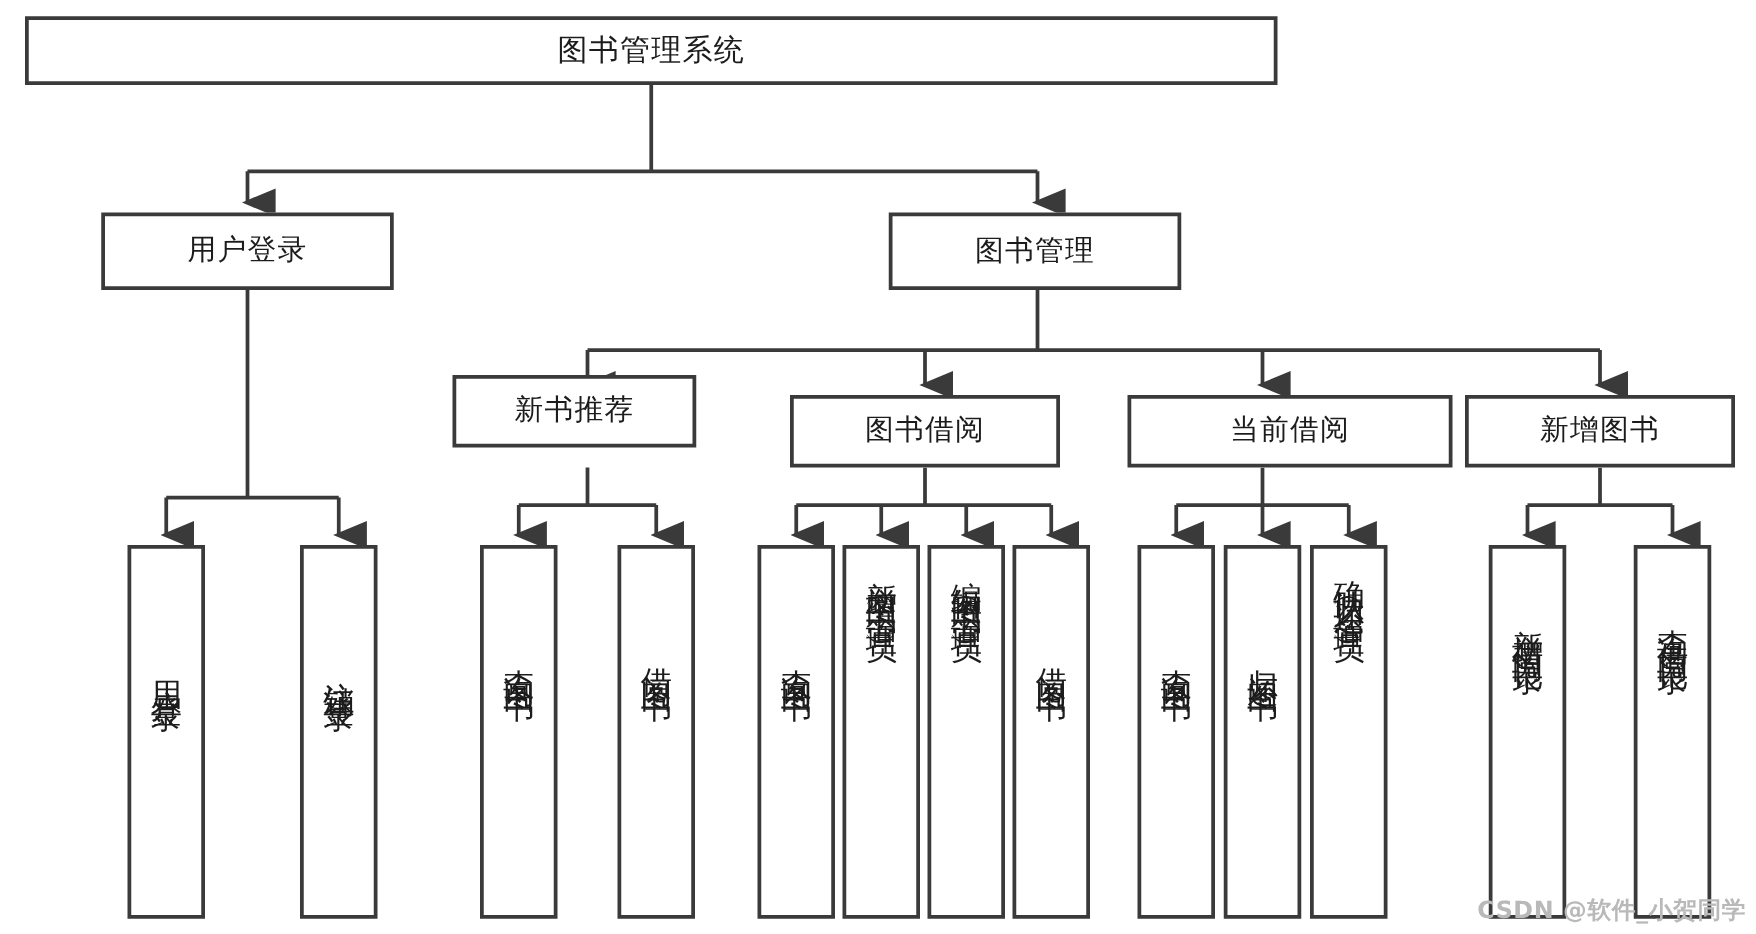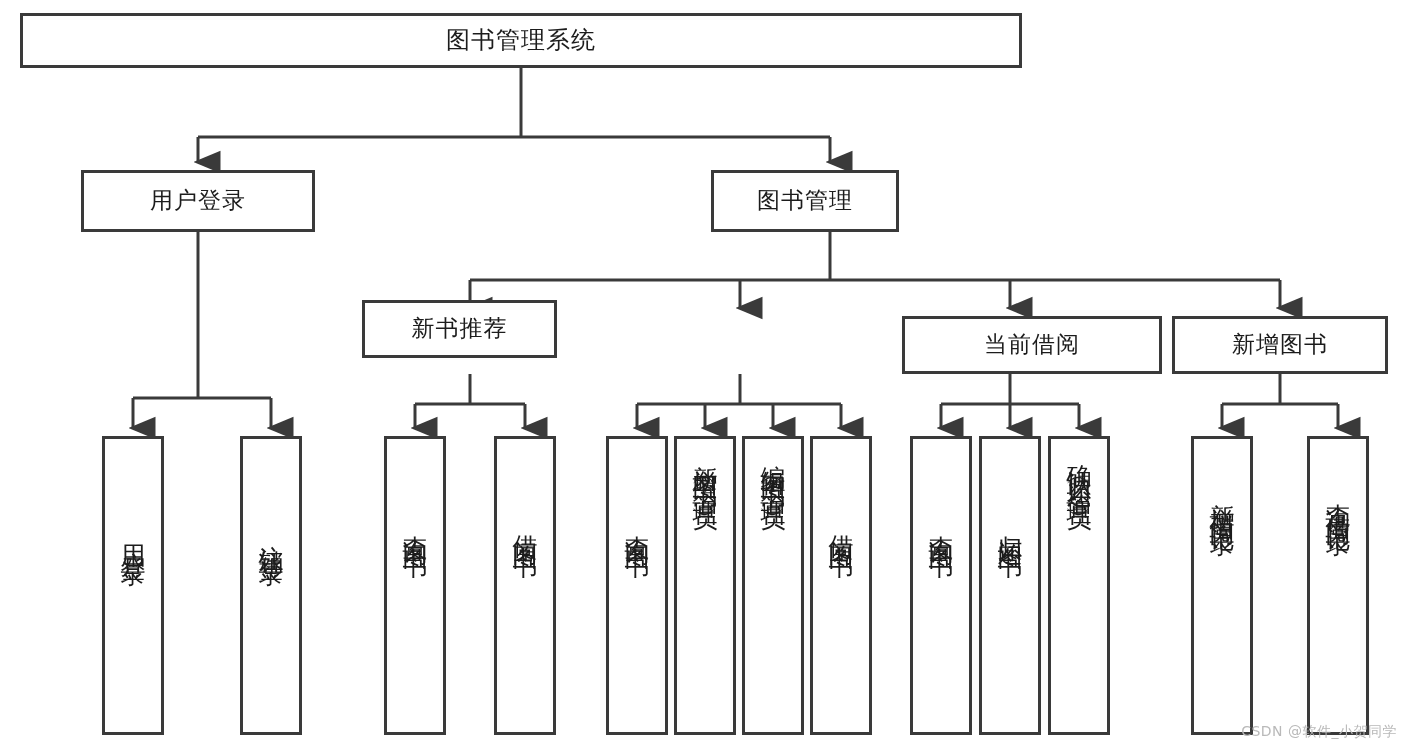--- a/index.html
+++ b/index.html
@@ -63,24 +63,25 @@
     white-space: nowrap;
   }
   .node.v.tall {
     align-items: flex-start;
     padding-top: 6px;
   }
   .watermark {
     position: absolute;
     right: 8px;
     bottom: 6px;
-    font-size: 14px;
+    font-size: 19px;
     color: #b9b9b9;
     white-space: nowrap;
     letter-spacing: 0.5px;
+    font-weight: bold;
   }
 </style>
 </head>
 <body>
 
 <div id="canvas">
 
   <svg class="edges" viewBox="0 0 1405 747">
     <defs>
       <marker id="arrow" viewBox="0 0 12 12" refX="6" refY="10" markerWidth="9" markerHeight="9" orient="auto-start-reverse">
@@ -131,27 +132,30 @@
     </g>
   </svg>
 
   <div class="node h root" style="left:20px; top:13px; width:1002px; height:55px;">
     <span class="label">图书管理系统</span>
   </div>
 
   <div class="node h" style="left:81px; top:170px; width:234px; height:62px;">
     <span class="label">用户登录</span>
   </div>
-  <div class="node h" style="left:711px; top:170px; width:188px; height:62px;font-family:Liberation Serif, serif;">
+  <div class="node h" style="left:711px; top:170px; width:234px; height:62px;font-family:Liberation Serif, serif;">
     <span class="label">图书管理</span>
   </div>
 
   <div class="node h" style="left:362px; top:300px; width:195px; height:58px;">
     <span class="label">新书推荐</span>
   </div>
+  <div class="node h" style="left:632px; top:316px; width:216px; height:58px;">
+    <span class="label">图书借阅</span>
+  </div>
   <div class="node h" style="left:902px; top:316px; width:260px; height:58px;">
     <span class="label">当前借阅</span>
   </div>
   <div class="node h" style="left:1172px; top:316px; width:216px; height:58px;">
     <span class="label">新增图书</span>
   </div>
 
   <div class="node v" style="left:102px; top:436px; width:62px; height:299px; padding-top:86px;">
     <span class="label">用户登录</span>
   </div>

